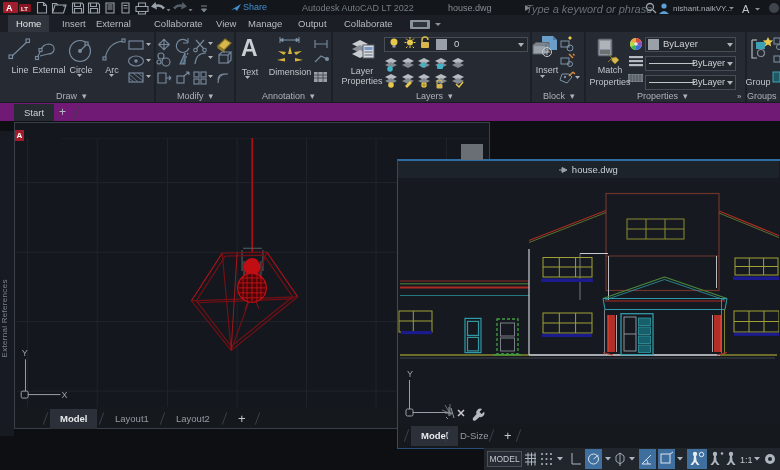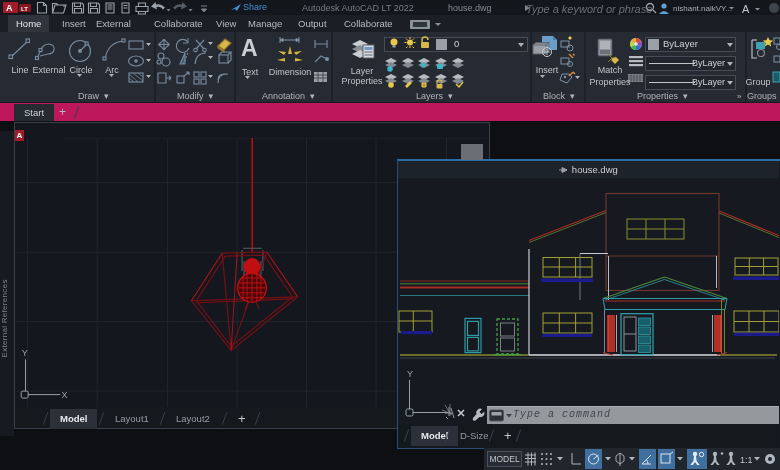--- a/index.html
+++ b/index.html
@@ -19,21 +19,21 @@
   .rtab { position:absolute; top:0; height:17px; line-height:17px; padding:0 8px; }
   .rtab.active { background:#30353d; color:#e4e7ea; }
   
   #ribbon { left:0; top:32px; width:780px; height:71px; background:#262a32; border-bottom:1px solid #191c22; }
   .psep { position:absolute; top:0; width:2px; height:70px; background:#1c2027; }
   .plabel { position:absolute; top:59px; font-size:9px; color:#aeb3b9; }
   .blabel { position:absolute; font-size:9px; color:#c0c5ca; text-align:center; }
   .combo { position:absolute; background:#21252c; border:1px solid #464d57; color:#ced2d7; font-size:9.5px; }
   .cardn { position:absolute; width:0; height:0; border-left:3px solid transparent; border-right:3px solid transparent; border-top:4px solid #aeb3b9; }
   
-  #filetabs { left:0; top:103px; width:780px; height:18px; background:#be185d; }
+  #filetabs { left:0; top:103px; width:780px; height:18px; background:#701a75; }
   #starttab { left:14px; top:1px; width:40px; height:17px; background:#262b32; color:#ccd0d4; font-size:9.5px; text-align:center; line-height:17px; }
   #plus1 { left:59px; top:2px; color:#b7bcc2; font-size:12px; }
   
   #docarea { left:0; top:121px; width:780px; height:349px; background:#0d0f13; }
   #xrefbar { left:0; top:10px; width:14px; height:305px; background:#171b21; }
   #xreftext { left:-63px; top:155px; width:134px; color:#7d848c; font-size:8px; transform:rotate(-90deg); letter-spacing:0.3px; }
   
   #win1 { left:14px; top:1px; width:476px; height:307px; background:#14171d; border:1px solid #3a4049; }
   #w1title { left:0; top:0; width:474px; height:15px; background:#232830; color:#99a0a8; font-size:9px; text-align:center; line-height:15px; }
   #w1canvas { left:0; top:15px; width:474px; height:269px; }
@@ -347,21 +347,21 @@
         <path d="M768 5 l1.6 3.2 l3.6 0.4 l-2.8 2.4 l0.8 3.6 l-3.2 -2 l-3.2 2 l0.8 -3.6 l-2.8 -2.4 l3.6 -0.4 z" fill="#e8c84a"></path>
       </g>
 
       <g stroke="#7e93a7" fill="none">
         <rect x="774" y="6" width="6" height="6"></rect>
           <circle cx="779" cy="15" r="2.5"></circle>
         <rect x="774" y="24" width="6" height="6"></rect>
         <rect x="773" y="40" width="7" height="10" fill="#1e5a64" stroke="#3fa0b4"></rect>
       </g>
     </svg>
-    <div class="plabel" style="left:78px">Draw&nbsp; ▾</div>
+    <div class="plabel" style="left:56px">Draw&nbsp; ▾</div>
     <div class="plabel" style="left:177px">Modify&nbsp; ▾</div>
     <div class="plabel" style="left:262px">Annotation&nbsp; ▾</div>
     <div class="plabel" style="left:416px">Layers&nbsp; ▾</div>
     <div class="plabel" style="left:543px">Block&nbsp; ▾</div>
     <div class="plabel" style="left:637px">Properties&nbsp; ▾</div>
     <div class="plabel" style="left:747px">Groups</div>
     <div class="blabel" style="left:4px;top:33px;width:32px">Line</div>
     <div class="blabel" style="left:31px;top:33px;width:36px">External</div>
     <div class="blabel" style="left:66px;top:33px;width:30px">Circle</div>
     <div class="blabel" style="left:101px;top:33px;width:22px">Arc</div>
@@ -545,28 +545,20 @@
           <rect x="8" y="48" width="7" height="7" rx="1.5"></rect>
           <path d="M15 51.5 H50"></path>
           <path d="M47 44 l6 10 M52 43 v12 M44 49 l10 4" stroke="#7e858d" stroke-width="0.8"></path>
         </g>
       </svg>
       <svg class="abs" style="left:44px;top:244px" width="45" height="20">
         <path d="M3 8 h8 M7 2 v9 M9 3 l3 10 M4 12 l2 2" stroke="#8e939a" stroke-width="1" fill="none"></path>
         <path d="M16 5 l6 6 M22 5 l-6 6" stroke="#c6cace" stroke-width="1.5" fill="none"></path>
         <path d="M40 4 a4 4 0 0 0 -5.5 5 l-3.5 4 a1.8 1.8 0 0 0 2.5 2.5 l4 -3.5 a4 4 0 0 0 4.8 -5.2 l-2.8 2.2 l-2 -2 l2.5 -3 z" fill="#b6bac0"></path>
       </svg>
-      <div class="abs" id="cmdbar">
-        <svg class="abs" style="left:2px;top:2px" width="28" height="13">
-          <rect x="0.5" y="1" width="14" height="11" rx="1.5" fill="#2b3036" stroke="#55595e"></rect>
-          <rect x="2.5" y="3" width="10" height="3.5" fill="#9fa2a6"></rect>
-          <path d="M17 5 l3 3.5 l3 -3.5 z" fill="#3c4045"></path>
-        </svg>
-        <span style="margin-left:26px;letter-spacing:1px">Type a command</span>
-      </div>
       <div class="abs" id="w2tabs">
         <div class="ltab active" style="left:13px">Model</div>
         <div class="ltab" style="left:52px">D-Size</div>
         <div class="ltab" style="left:96px;color:#c6cacf;font-size:13px">+</div>
         <div class="slash" style="left:8px"></div>
         <div class="slash" style="left:49px"></div>
         <div class="slash" style="left:93px"></div>
         <div class="slash" style="left:120px"></div>
       </div>
     </div>

